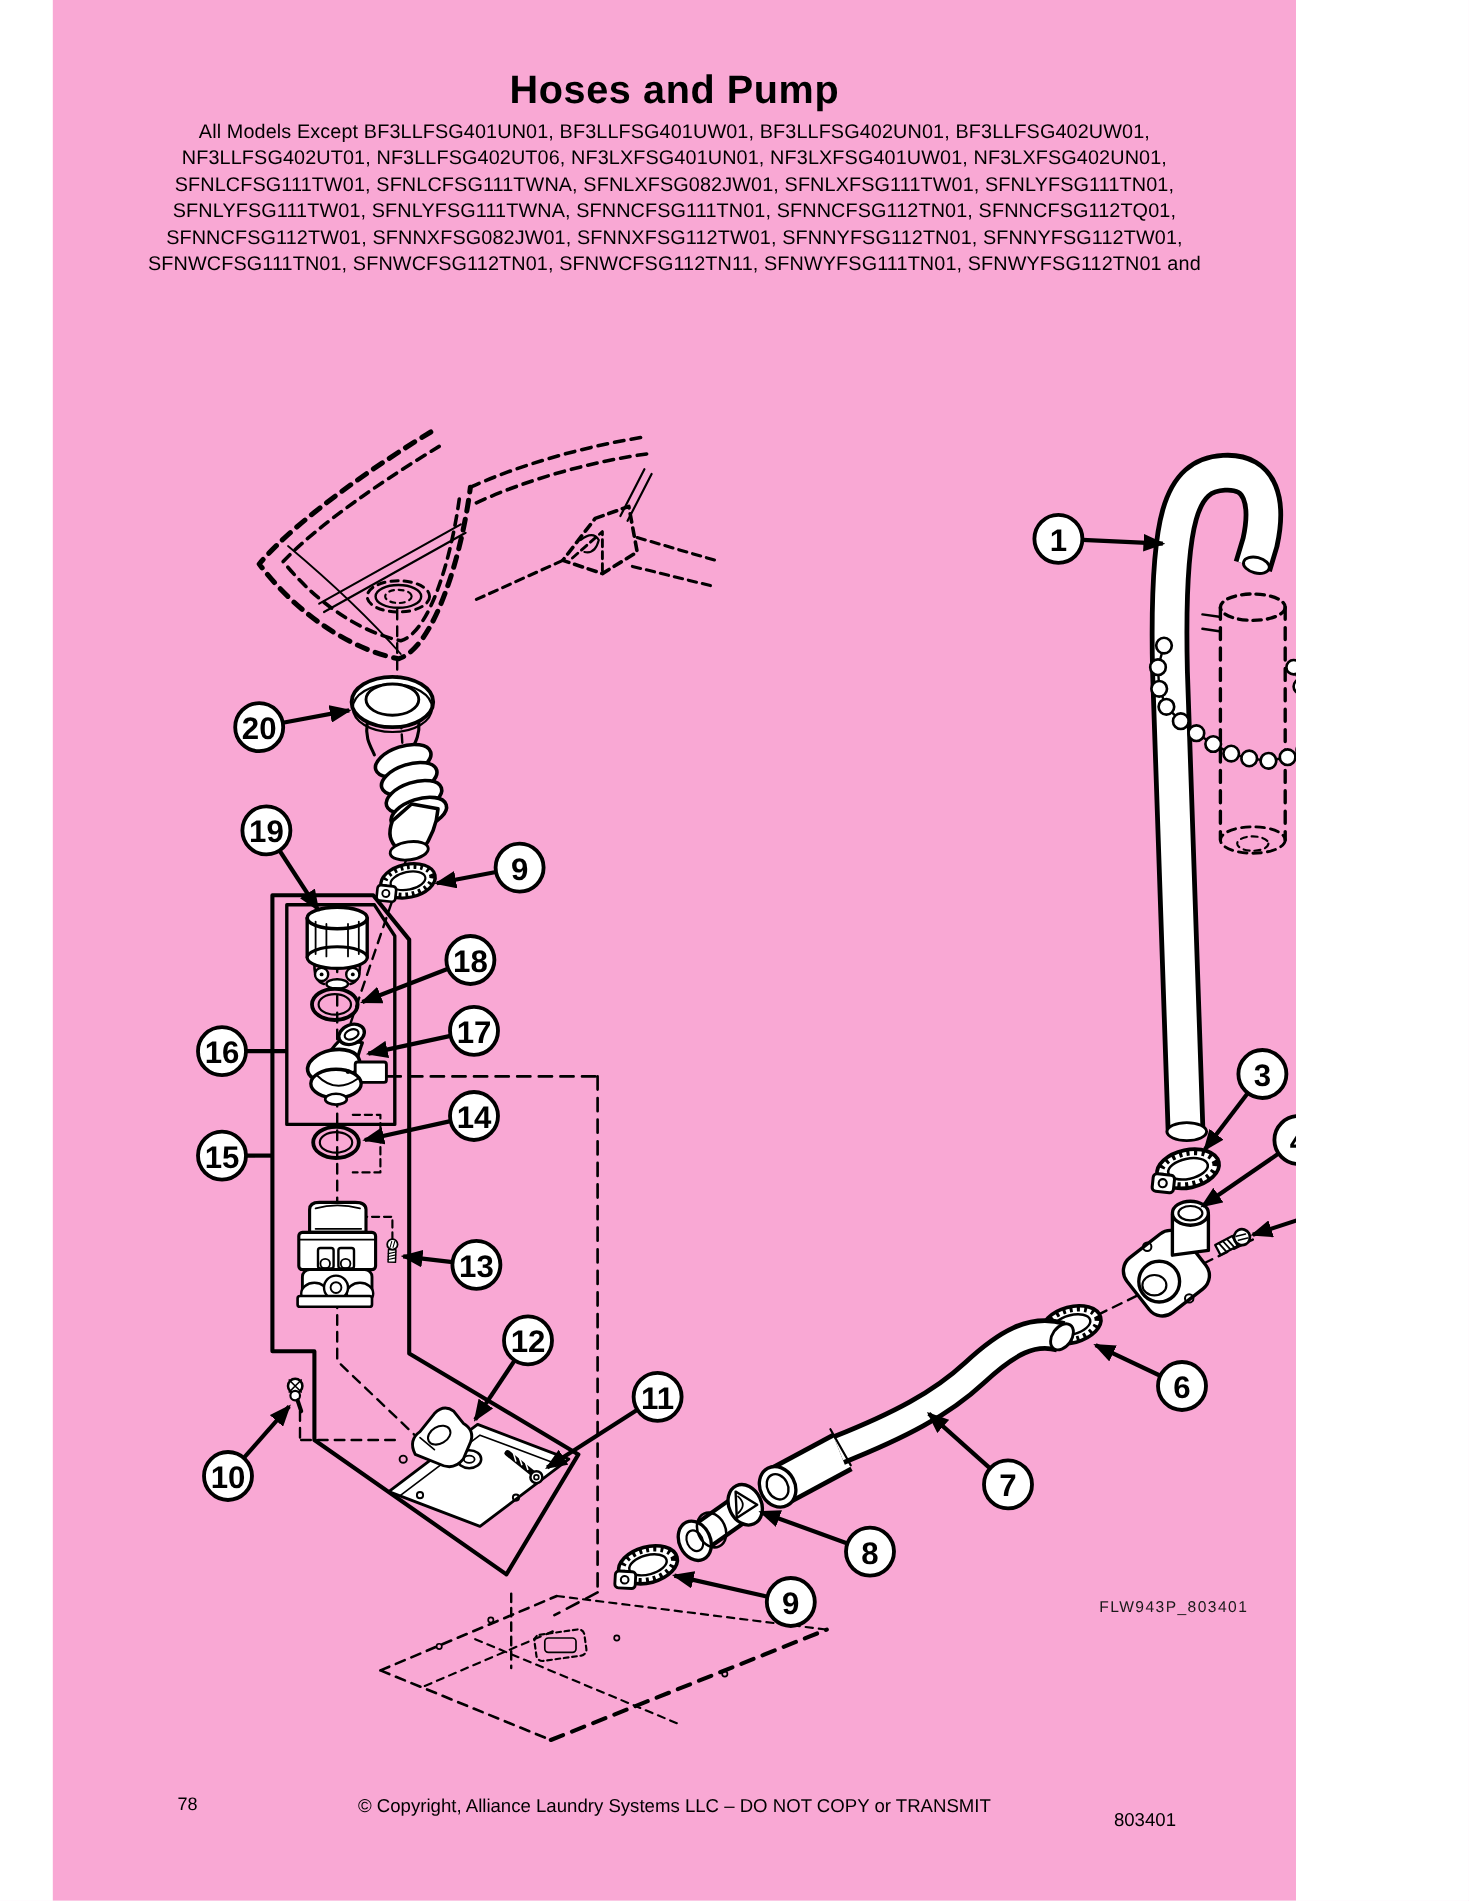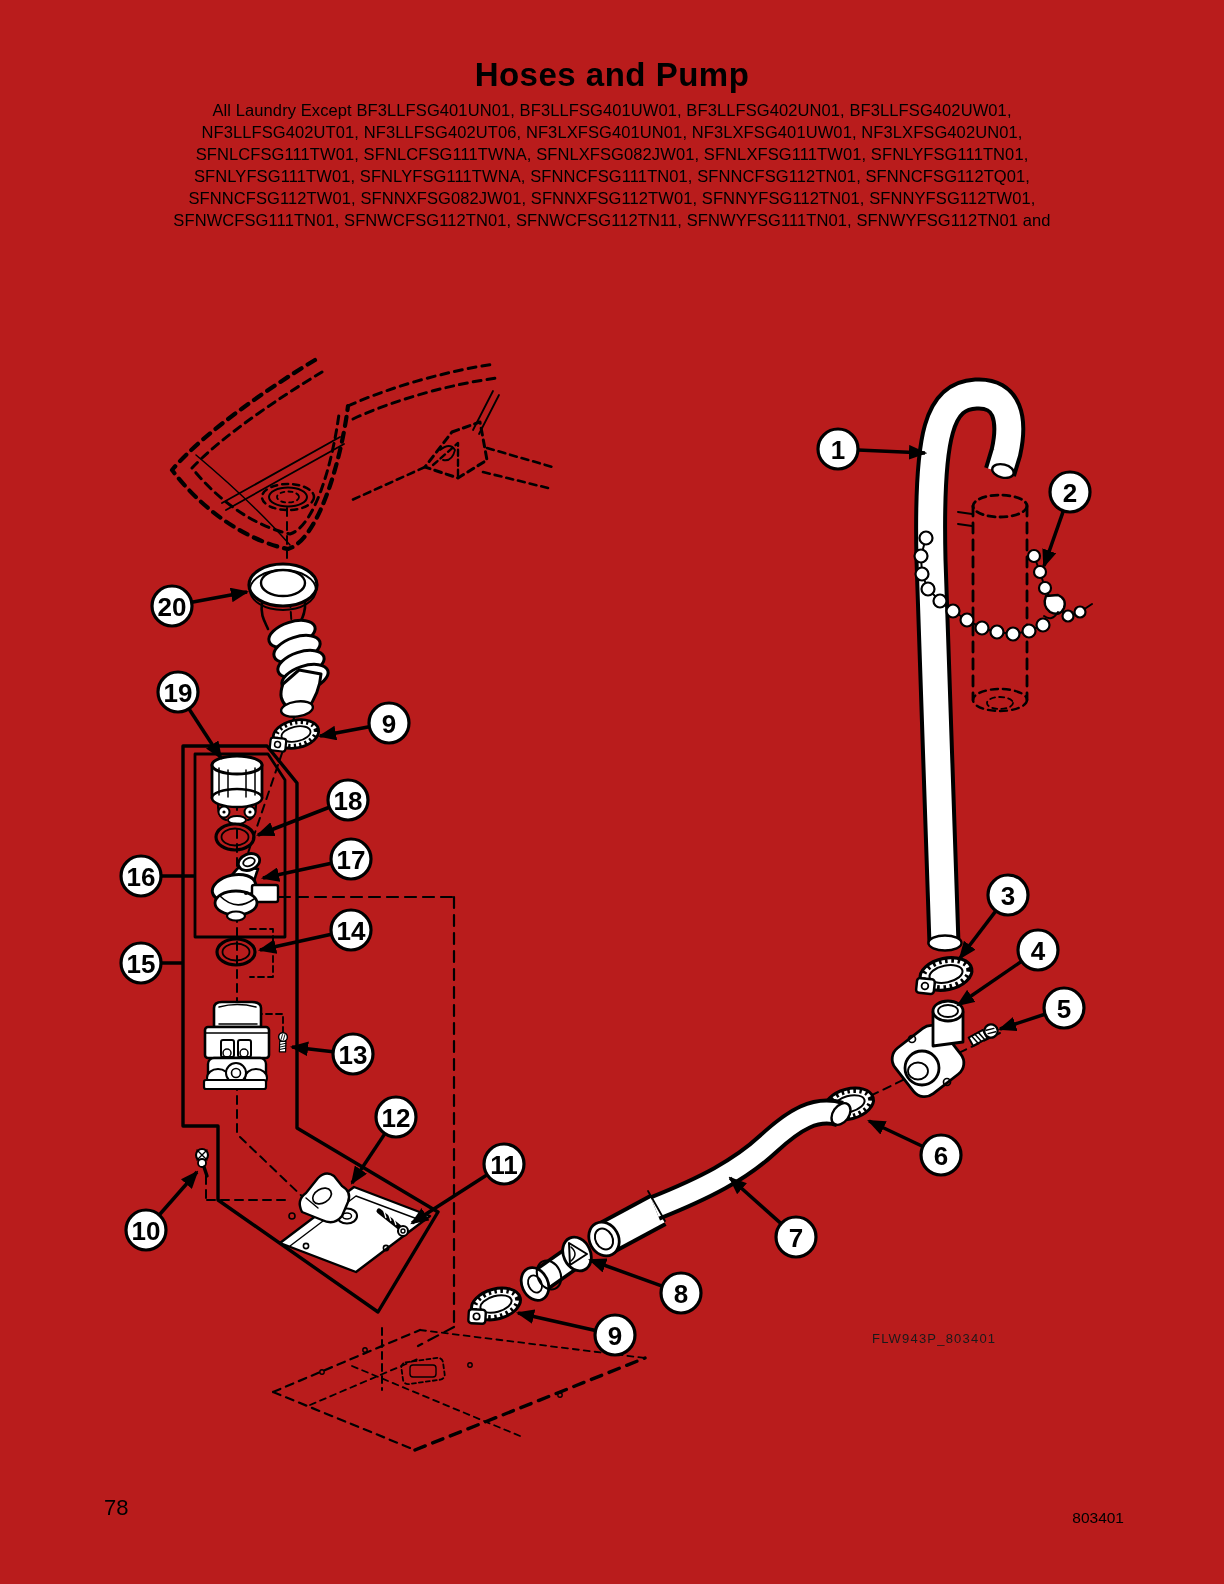--- a/index.html
+++ b/index.html
@@ -1,43 +1,43 @@
 <!DOCTYPE html>
 <html><head>
 <meta charset="utf-8">
 <style>
   html,body{margin:0;padding:0;background:#fff;}
-  .page{position:relative;width:1224px;height:1584px;background:#b91c1c;color:#000;
-        font-family:"Liberation Sans",sans-serif;overflow:hidden;}
+  .page{position:relative;width:1036px;height:1584px;background:#f9a8d4;color:#000;
+        font-family:"Liberation Sans",sans-serif;overflow:hidden;margin-left:44px;}
   .title{position:absolute;top:56px;left:0;right:0;text-align:center;
          font-size:33px;font-weight:bold;letter-spacing:.5px;}
   .models{position:absolute;top:99px;left:60px;right:60px;text-align:center;
           font-size:16.5px;line-height:22px;letter-spacing:.1px;}
   .diagram{position:absolute;left:0;top:0;width:1224px;height:1584px;}
   .footer{position:absolute;top:1497px;left:0;width:100%;height:30px;font-size:15.5px;}
-  .footer .pn{position:absolute;left:104px;top:-2px;font-size:22px;}
+  .footer .pn{position:absolute;left:104px;top:-2px;font-size:15px;}
   .footer .cc{position:absolute;left:0;right:0;text-align:center;}
   .footer .dn{position:absolute;right:100px;top:12px;}
   .s{stroke:#000;fill:none;stroke-linecap:round;stroke-linejoin:round;}
   .f{fill:#fff;stroke:#000;stroke-linejoin:round;}
   .callout-circle{fill:#fff;stroke:#000;stroke-width:3.2;}
   .callout-num{font-family:"Liberation Sans",sans-serif;font-weight:bold;font-size:26px;
                text-anchor:middle;dominant-baseline:central;fill:#000;}
   .callout-line{stroke:#000;stroke-width:3.5;fill:none;}
   .code{font-family:"Liberation Sans",sans-serif;font-size:13px;letter-spacing:1.2px;fill:#1a1a1a;}
 </style>
 </head>
 <body>
 
 <div class="page">
 
   <div class="title">Hoses and Pump</div>
 
   <div class="models">
-    <div>All Laundry Except BF3LLFSG401UN01, BF3LLFSG401UW01, BF3LLFSG402UN01, BF3LLFSG402UW01,</div>
+    <div>All Models Except BF3LLFSG401UN01, BF3LLFSG401UW01, BF3LLFSG402UN01, BF3LLFSG402UW01,</div>
     <div>NF3LLFSG402UT01, NF3LLFSG402UT06, NF3LXFSG401UN01, NF3LXFSG401UW01, NF3LXFSG402UN01,</div>
     <div>SFNLCFSG111TW01, SFNLCFSG111TWNA, SFNLXFSG082JW01, SFNLXFSG111TW01, SFNLYFSG111TN01,</div>
     <div>SFNLYFSG111TW01, SFNLYFSG111TWNA, SFNNCFSG111TN01, SFNNCFSG112TN01, SFNNCFSG112TQ01,</div>
     <div>SFNNCFSG112TW01, SFNNXFSG082JW01, SFNNXFSG112TW01, SFNNYFSG112TN01, SFNNYFSG112TW01,</div>
     <div>SFNWCFSG111TN01, SFNWCFSG112TN01, SFNWCFSG112TN11, SFNWYFSG111TN01, SFNWYFSG112TN01 and</div>
   </div>
 
   <svg class="diagram" viewBox="0 0 1224 1584" xmlns="http://www.w3.org/2000/svg">
     <defs>
       <marker id="ah" markerWidth="5.2" markerHeight="4.2" refX="4.6" refY="2.1" orient="auto" markerUnits="strokeWidth">
@@ -398,16 +398,17 @@
         <g>
           <line x1="191.6604049753092" y1="602.3300577379423" x2="247" y2="592" class="callout-line" marker-end="url(#ah)"></line>
           <circle cx="172" cy="606" r="20" class="callout-circle"></circle>
           <text x="172" y="607" class="callout-num">20</text>
         </g>
       </g>
   </svg>
 
   <div class="footer">
     <span class="pn">78</span>
+    <span class="cc">© Copyright, Alliance Laundry Systems LLC – DO NOT COPY or TRANSMIT</span>
     <span class="dn">803401</span>
   </div>
 
 </div>
 
 </body></html>

